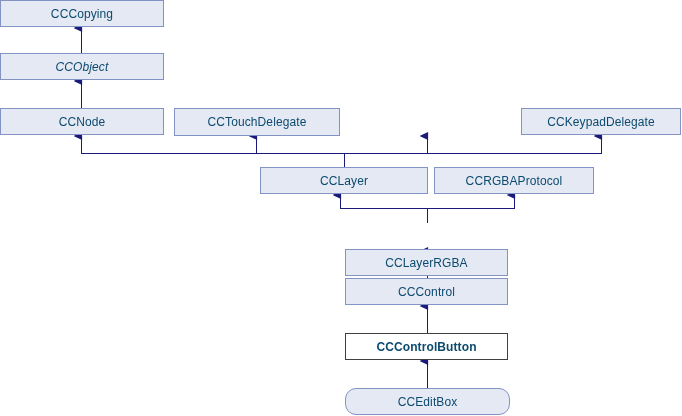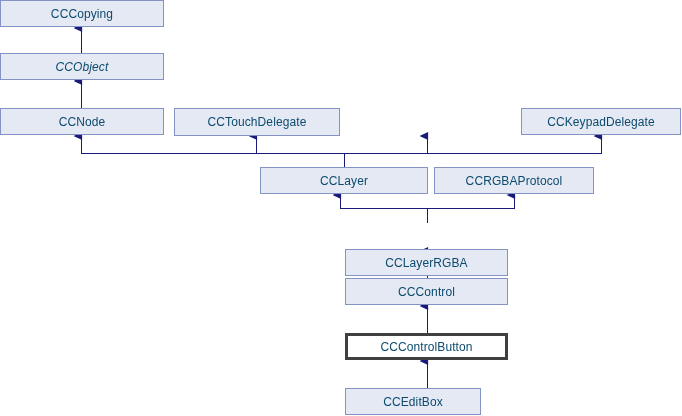--- a/index.html
+++ b/index.html
@@ -34,21 +34,22 @@
     align-items: center;
     justify-content: center;
     font-size: 12px;
     color: #0c4a6e;
     line-height: 1;
     white-space: nowrap;
     letter-spacing: 0.1px;
   }
   .node.current {
     background: #ffffff;
-    border: 3px solid #404040;
+    border: 1px solid #404040;
+    font-weight: bold;
   }
   .node-label {
     display: block;
   }
 </style>
 </head>
 <body>
 
 <div id="diagram">
 
@@ -119,17 +120,17 @@
   </div>
 
   <div class="node" style="left:345px; top:278px; width:163px; height:27px;">
     <span class="node-label">CCControl</span>
   </div>
 
   <div class="node current" style="left:345px; top:333px; width:163px; height:27px;">
     <span class="node-label">CCControlButton</span>
   </div>
 
-  <div class="node" style="left:345px; top:388px; width:136px; height:27px;">
+  <div class="node" style="left:345px; top:388px; width:165px; height:27px;border-radius:11px;">
     <span class="node-label">CCEditBox</span>
   </div>
 
 </div>
 
 </body></html>

